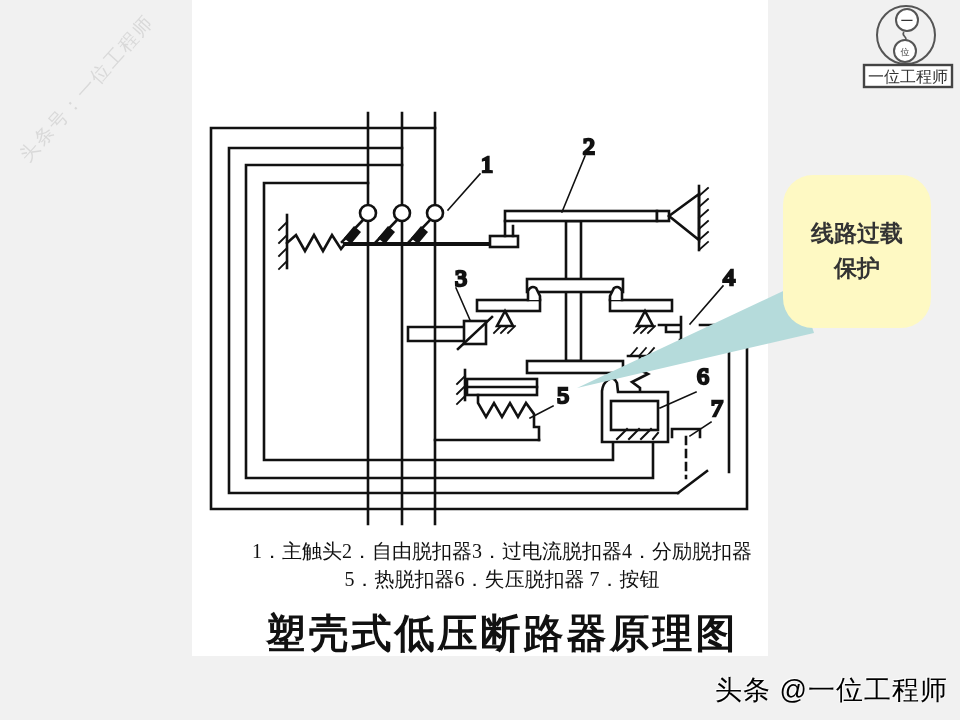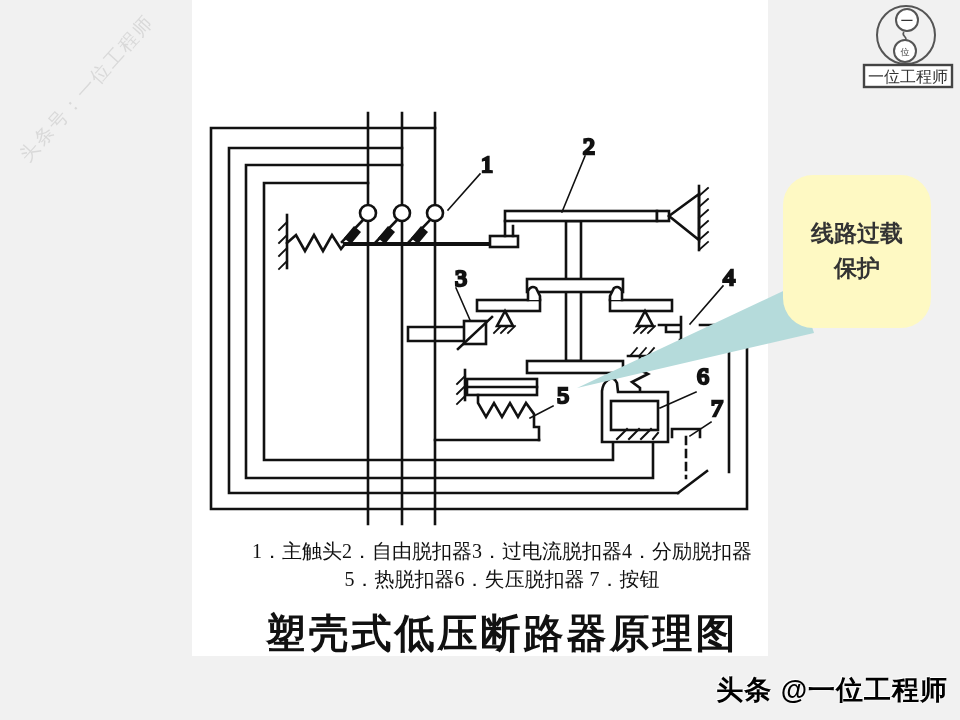--- a/index.html
+++ b/index.html
@@ -27,21 +27,21 @@
   }
   .caption{
     position:absolute;left:192px;width:620px;text-align:center;color:#111;
     font-family:"Liberation Serif","DejaVu Serif",serif;
   }
   #caption-line1{top:538px;font-size:20px;}
   #caption-line2{top:548px;font-size:20px;margin-top:18px;}
   #diagram-title{top:606px;font-size:40px;font-weight:bold;letter-spacing:3px;}
   #footer-brand{
     position:absolute;right:12px;top:672px;
-    font-size:27px;font-weight:bold;color:#000;letter-spacing:1px;
+    font-size:27px;font-weight:normal;color:#000;letter-spacing:1px;
     text-shadow:-1px -1px 0 rgba(255,255,255,0.95), 1px 1px 0 rgba(255,255,255,0.35);
   }
   #logo{position:absolute;left:860px;top:2px;width:96px;height:92px;}
   svg text.partnum{font-family:"Liberation Serif","DejaVu Serif",serif;font-size:24px;fill:#111;}
 </style>
 </head>
 <body>
 
 <div id="content-bg"></div>
 

